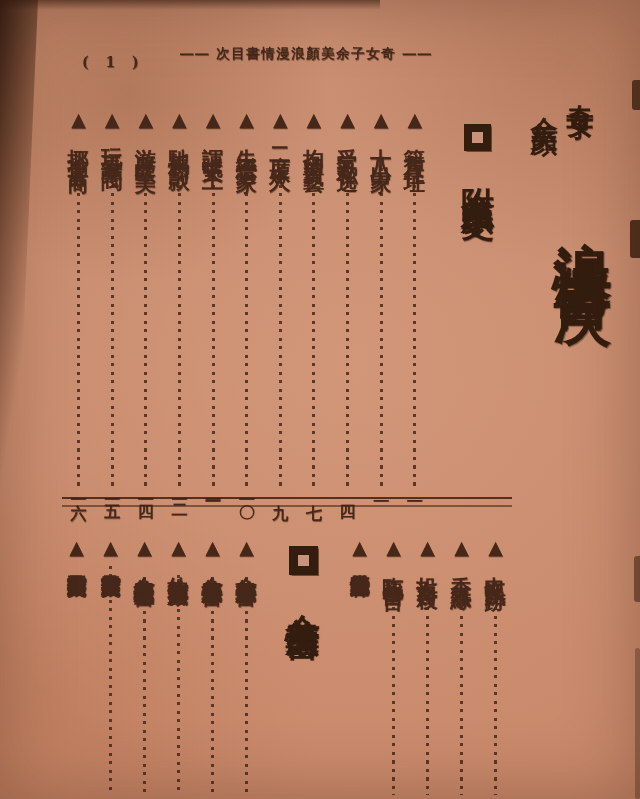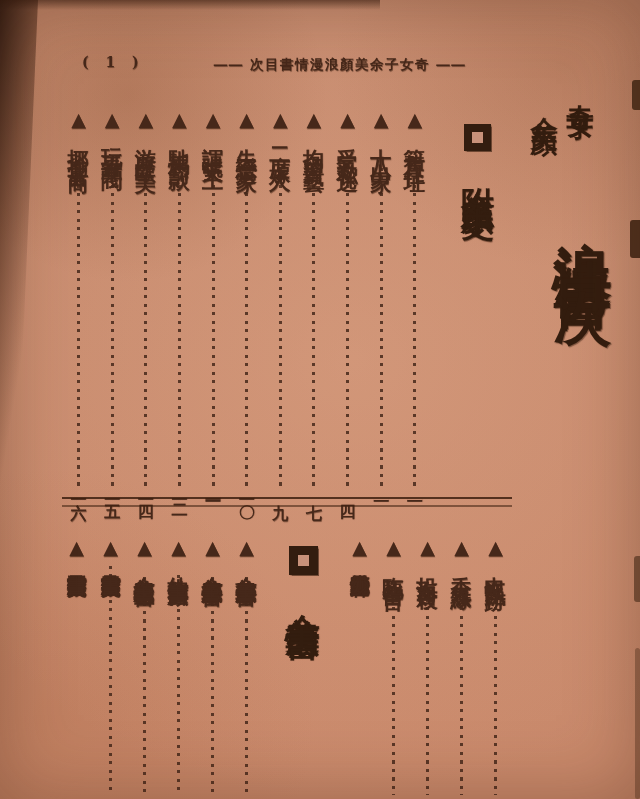--- a/index.html
+++ b/index.html
@@ -25,21 +25,21 @@
   .edge-mark{position:absolute;background:#38200f;border-radius:3px;}
   .em1{right:-2px;top:80px;width:10px;height:30px;opacity:.8;}
   .em2{right:-3px;top:220px;width:13px;height:38px;opacity:.85;}
   .em3{right:-2px;top:556px;width:8px;height:46px;opacity:.55;}
   .em4{right:0;top:648px;width:5px;height:151px;opacity:.35;}
 
   .txt{color:var(--ink);text-shadow:.5px .5px .7px rgba(58,30,14,.55);}
   .vtext{writing-mode:vertical-rl;text-orientation:upright;}
 
   .page-num{position:absolute;left:82px;top:54px;font-size:14px;font-weight:bold;letter-spacing:6px;}
-  .running-head{position:absolute;left:180px;top:56px;width:320px;text-align:center;
+  .running-head{position:absolute;left:180px;top:45px;width:320px;
     font-size:13.5px;font-weight:bold;letter-spacing:1.5px;white-space:nowrap;}
 
   
   .tagline{position:absolute;font-size:27px;font-weight:bold;letter-spacing:5px;line-height:1;color:var(--ink-dark);}
   .tagline-right{right:46px;top:84px;}
   .tagline-left{right:82px;top:95px;}
   .main-title{position:absolute;right:28px;top:194px;font-size:58px;font-weight:bold;
     letter-spacing:10px;line-height:1;color:var(--ink-dark);
     text-shadow:1px 1px 1px rgba(50,26,12,.5);}
 

